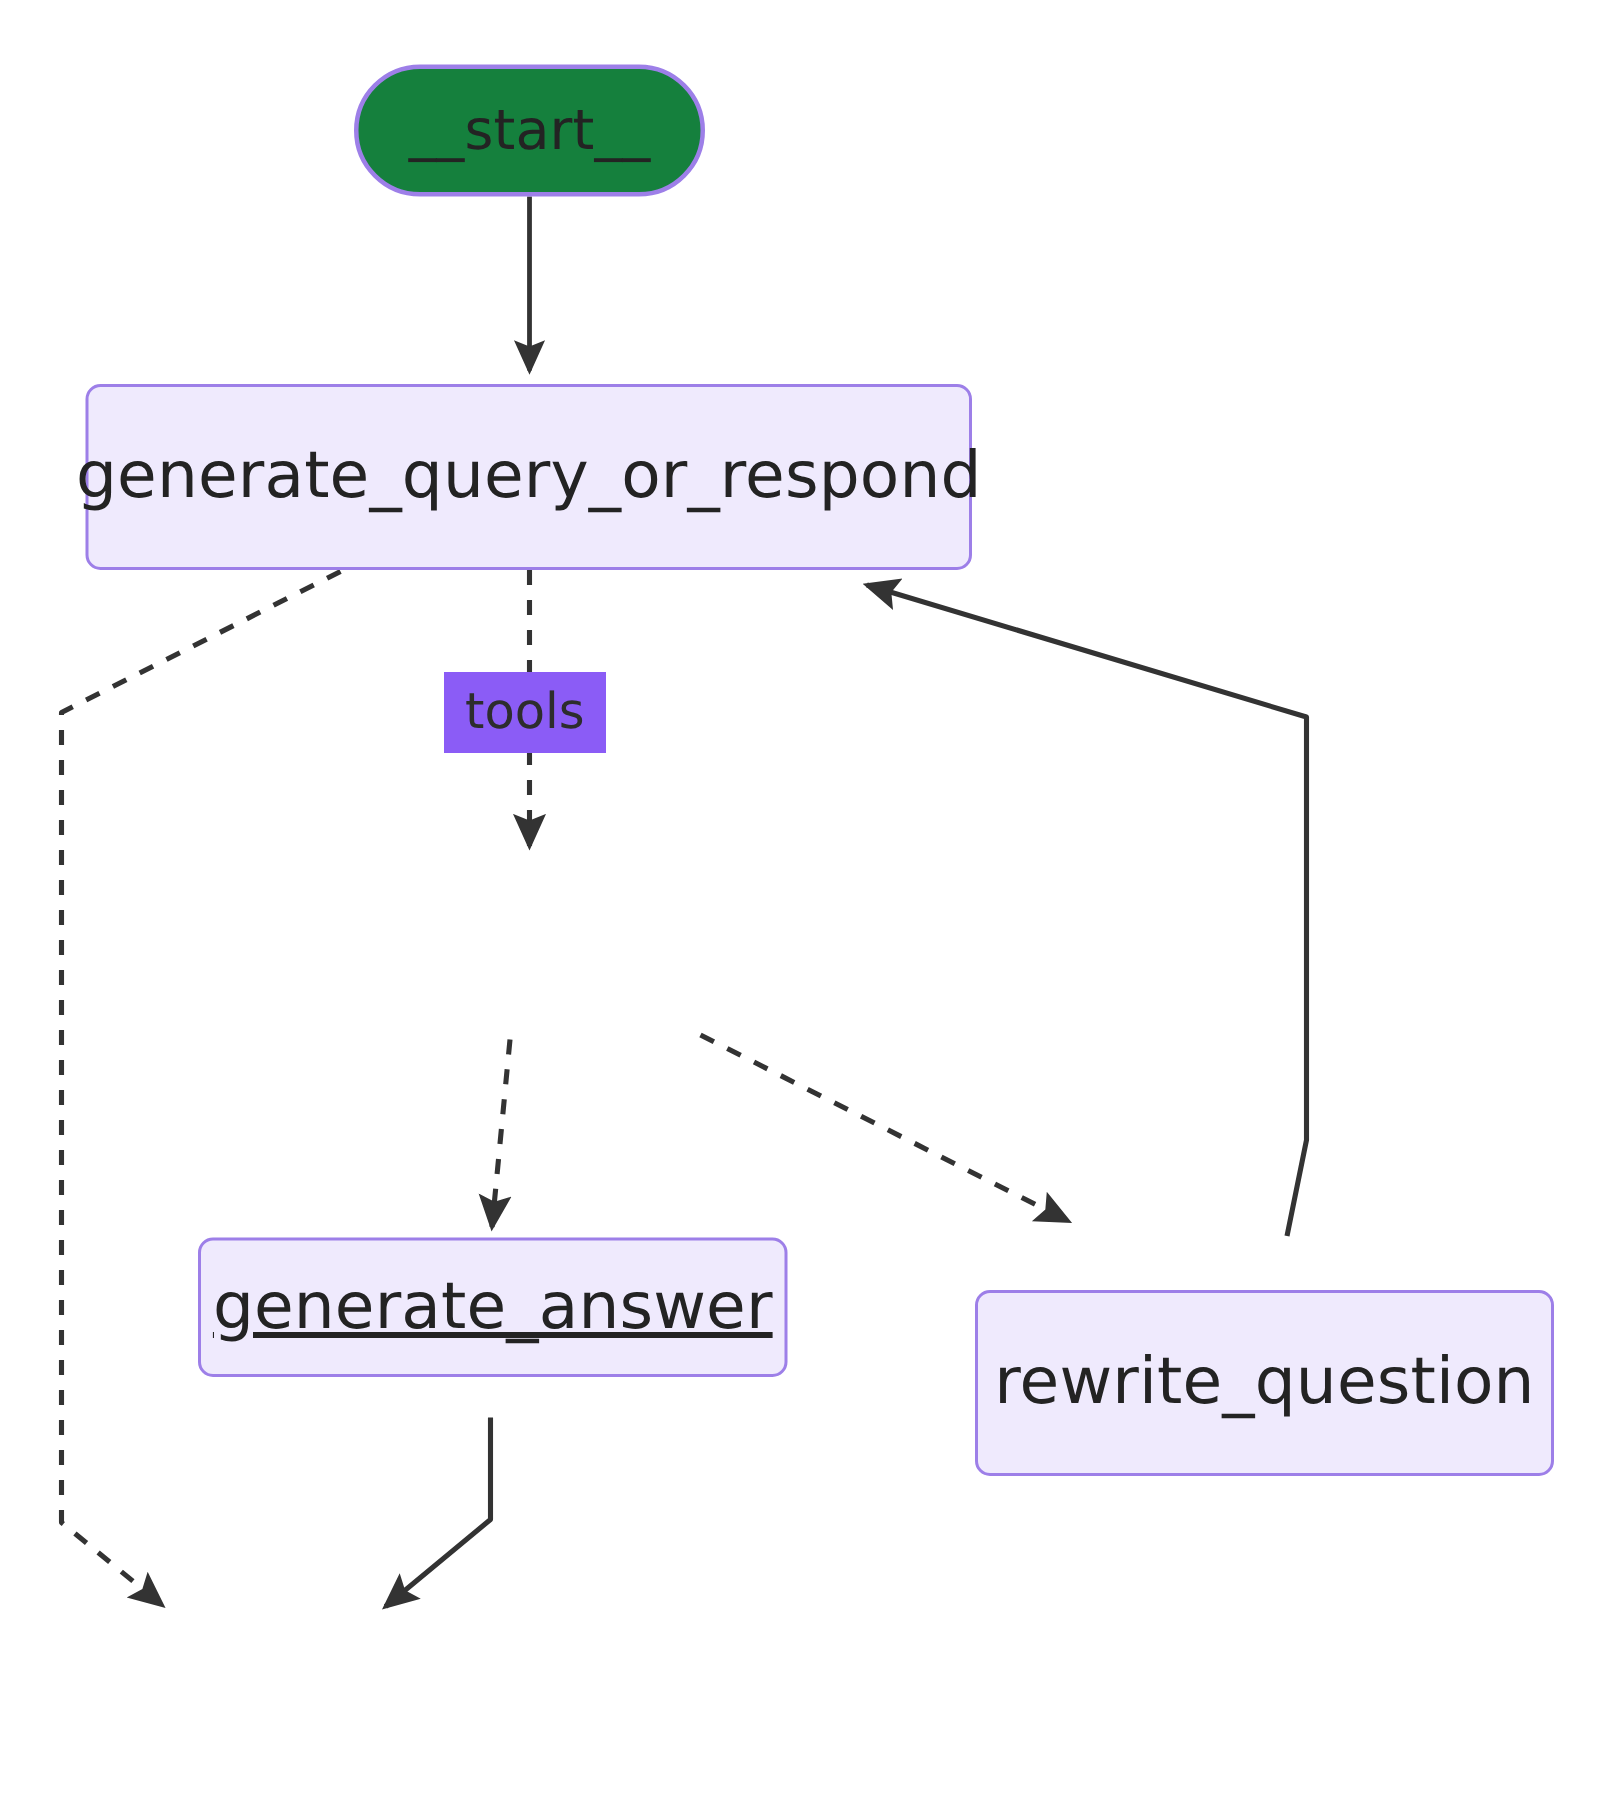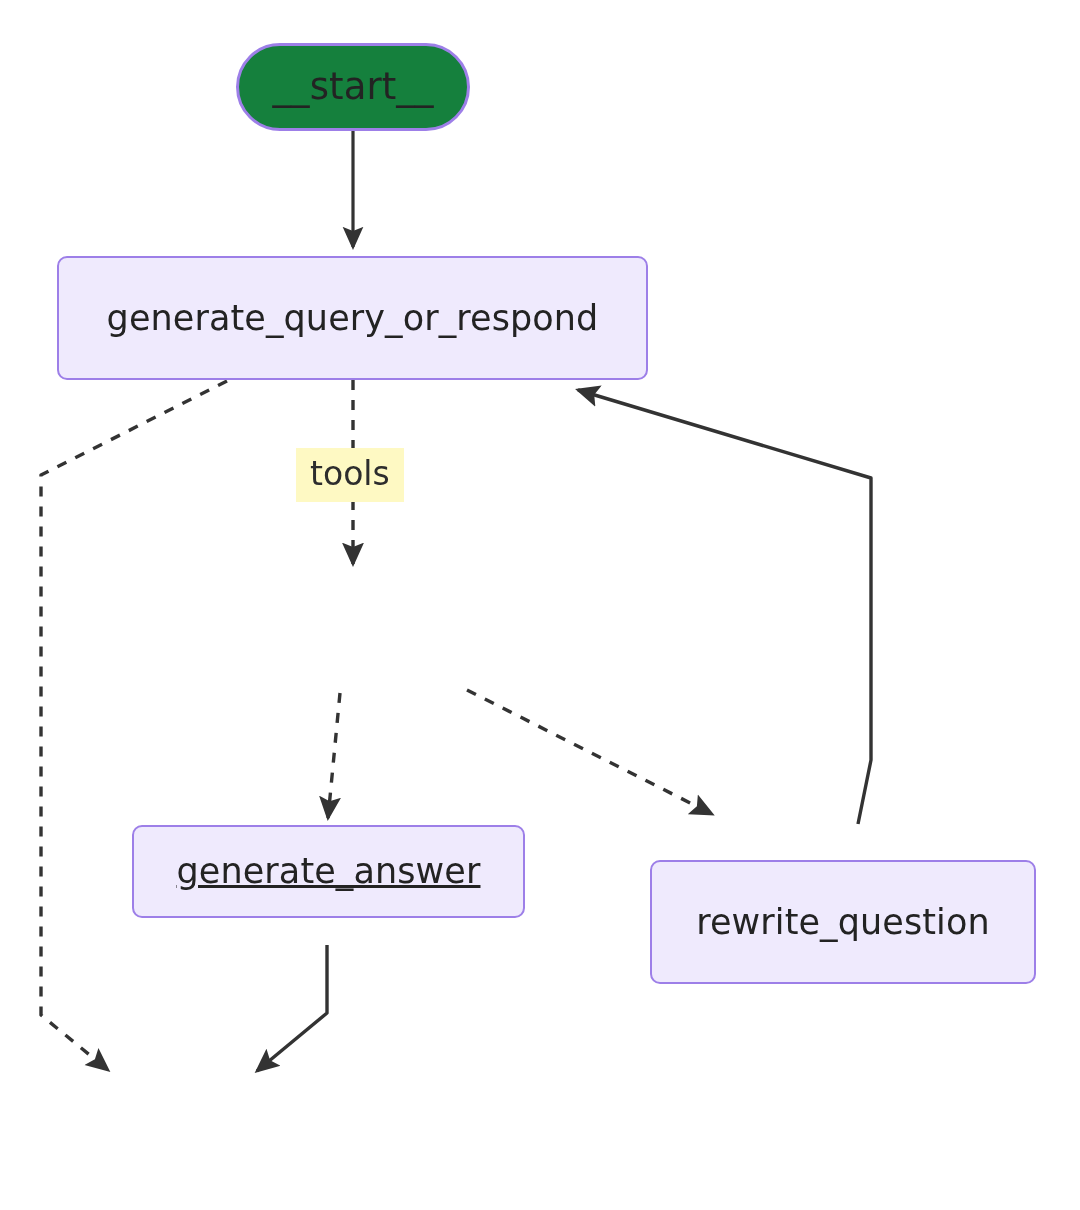--- a/index.html
+++ b/index.html
@@ -35,21 +35,21 @@
     position: absolute;
     box-sizing: border-box;
     display: flex;
     align-items: center;
     justify-content: center;
     text-align: center;
     color: #232323;
     background: #efeafd;
     border: 2.5px solid #9d7fe8;
     border-radius: 10px;
-    font-size: 35px;
+    font-size: 43px;
     letter-spacing: 0.1px;
     line-height: 1.05;
     white-space: nowrap;
   }
 
   .node.terminal {
     border-radius: 999px;
     font-size: 37px;
   }
 
@@ -72,21 +72,21 @@
 
   #node-start   { left: 236px; top: 43px;   width: 234px; height: 88px; }
   #node-gqor    { left: 57px;  top: 256px;  width: 591px; height: 124px; }
   #node-retrieve{ left: 237px; top: 572px;  width: 235px; height: 121px; }
   #node-genans  { left: 132px; top: 825px;  width: 393px; height: 93px; text-decoration: underline; }
   #node-rewrite { left: 650px; top: 860px;  width: 386px; height: 124px; }
   #node-end     { left: 78px;  top: 1080px; width: 212px; height: 83px; }
 
   .edge-label {
     position: absolute;
-    background: #fef9c3;
+    background: #8b5cf6;
     color: #2d2d2d;
     font-size: 33px;
     line-height: 1;
     padding: 9px 14px 12px 14px;
     white-space: nowrap;
   }
   #edge-label-tools { left: 296px; top: 448px; }
 </style>
 </head>
 <body>

